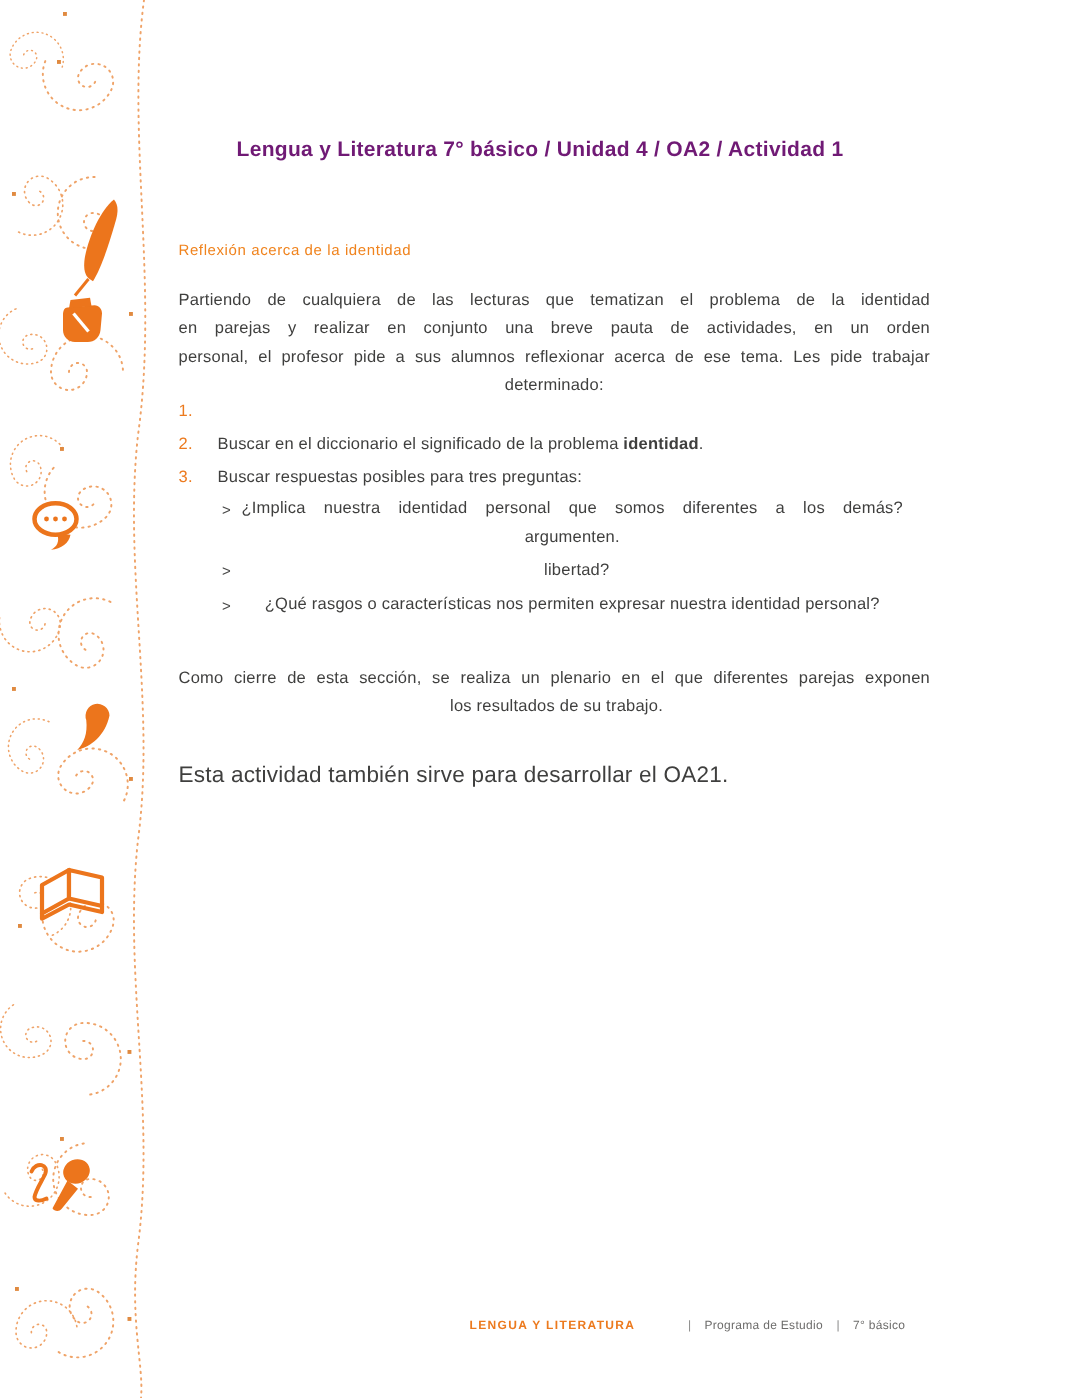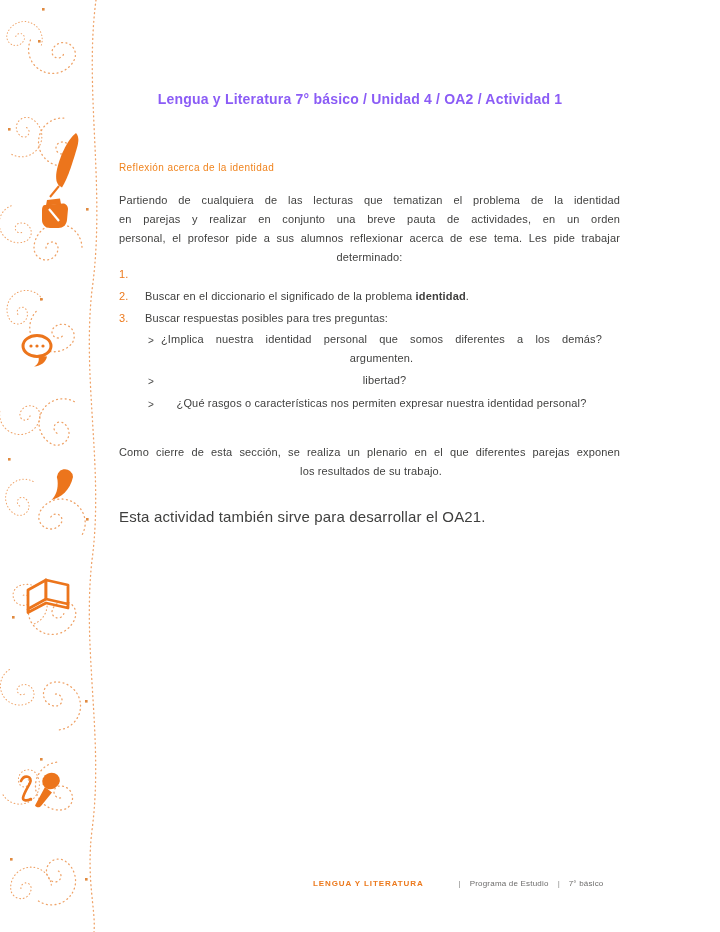--- a/index.html
+++ b/index.html
@@ -3,21 +3,21 @@
 <meta charset="utf-8">
 <style>
   html,body{margin:0;padding:0;background:#e8e8e8;}
   .page{
     position:relative;width:720px;height:932px;margin:0 auto;background:#ffffff;
     font-family:"Liberation Sans","DejaVu Sans",sans-serif;overflow:hidden;
   }
   .sidebar{position:absolute;left:0;top:0;width:110px;height:932px;}
   .doc-title{
     position:absolute;top:91px;left:0;width:720px;text-align:center;
-    color:#8b5cf6;font-size:14px;font-weight:600;letter-spacing:.2px;
+    color:#701a75;font-size:14px;font-weight:600;letter-spacing:.2px;
   }
   .section-heading{
     position:absolute;top:162px;left:119px;
     color:#F0831D;font-size:10px;font-weight:500;letter-spacing:.4px;
   }
   .intro{position:absolute;top:191px;left:119px;width:501px;
     color:#3F3F3E;font-size:11px;line-height:19px;letter-spacing:.15px;}
   .jl{text-align:justify;text-align-last:justify;}
   .ll{text-align:center;}
   .steps{position:absolute;top:265px;left:119px;width:501px;

